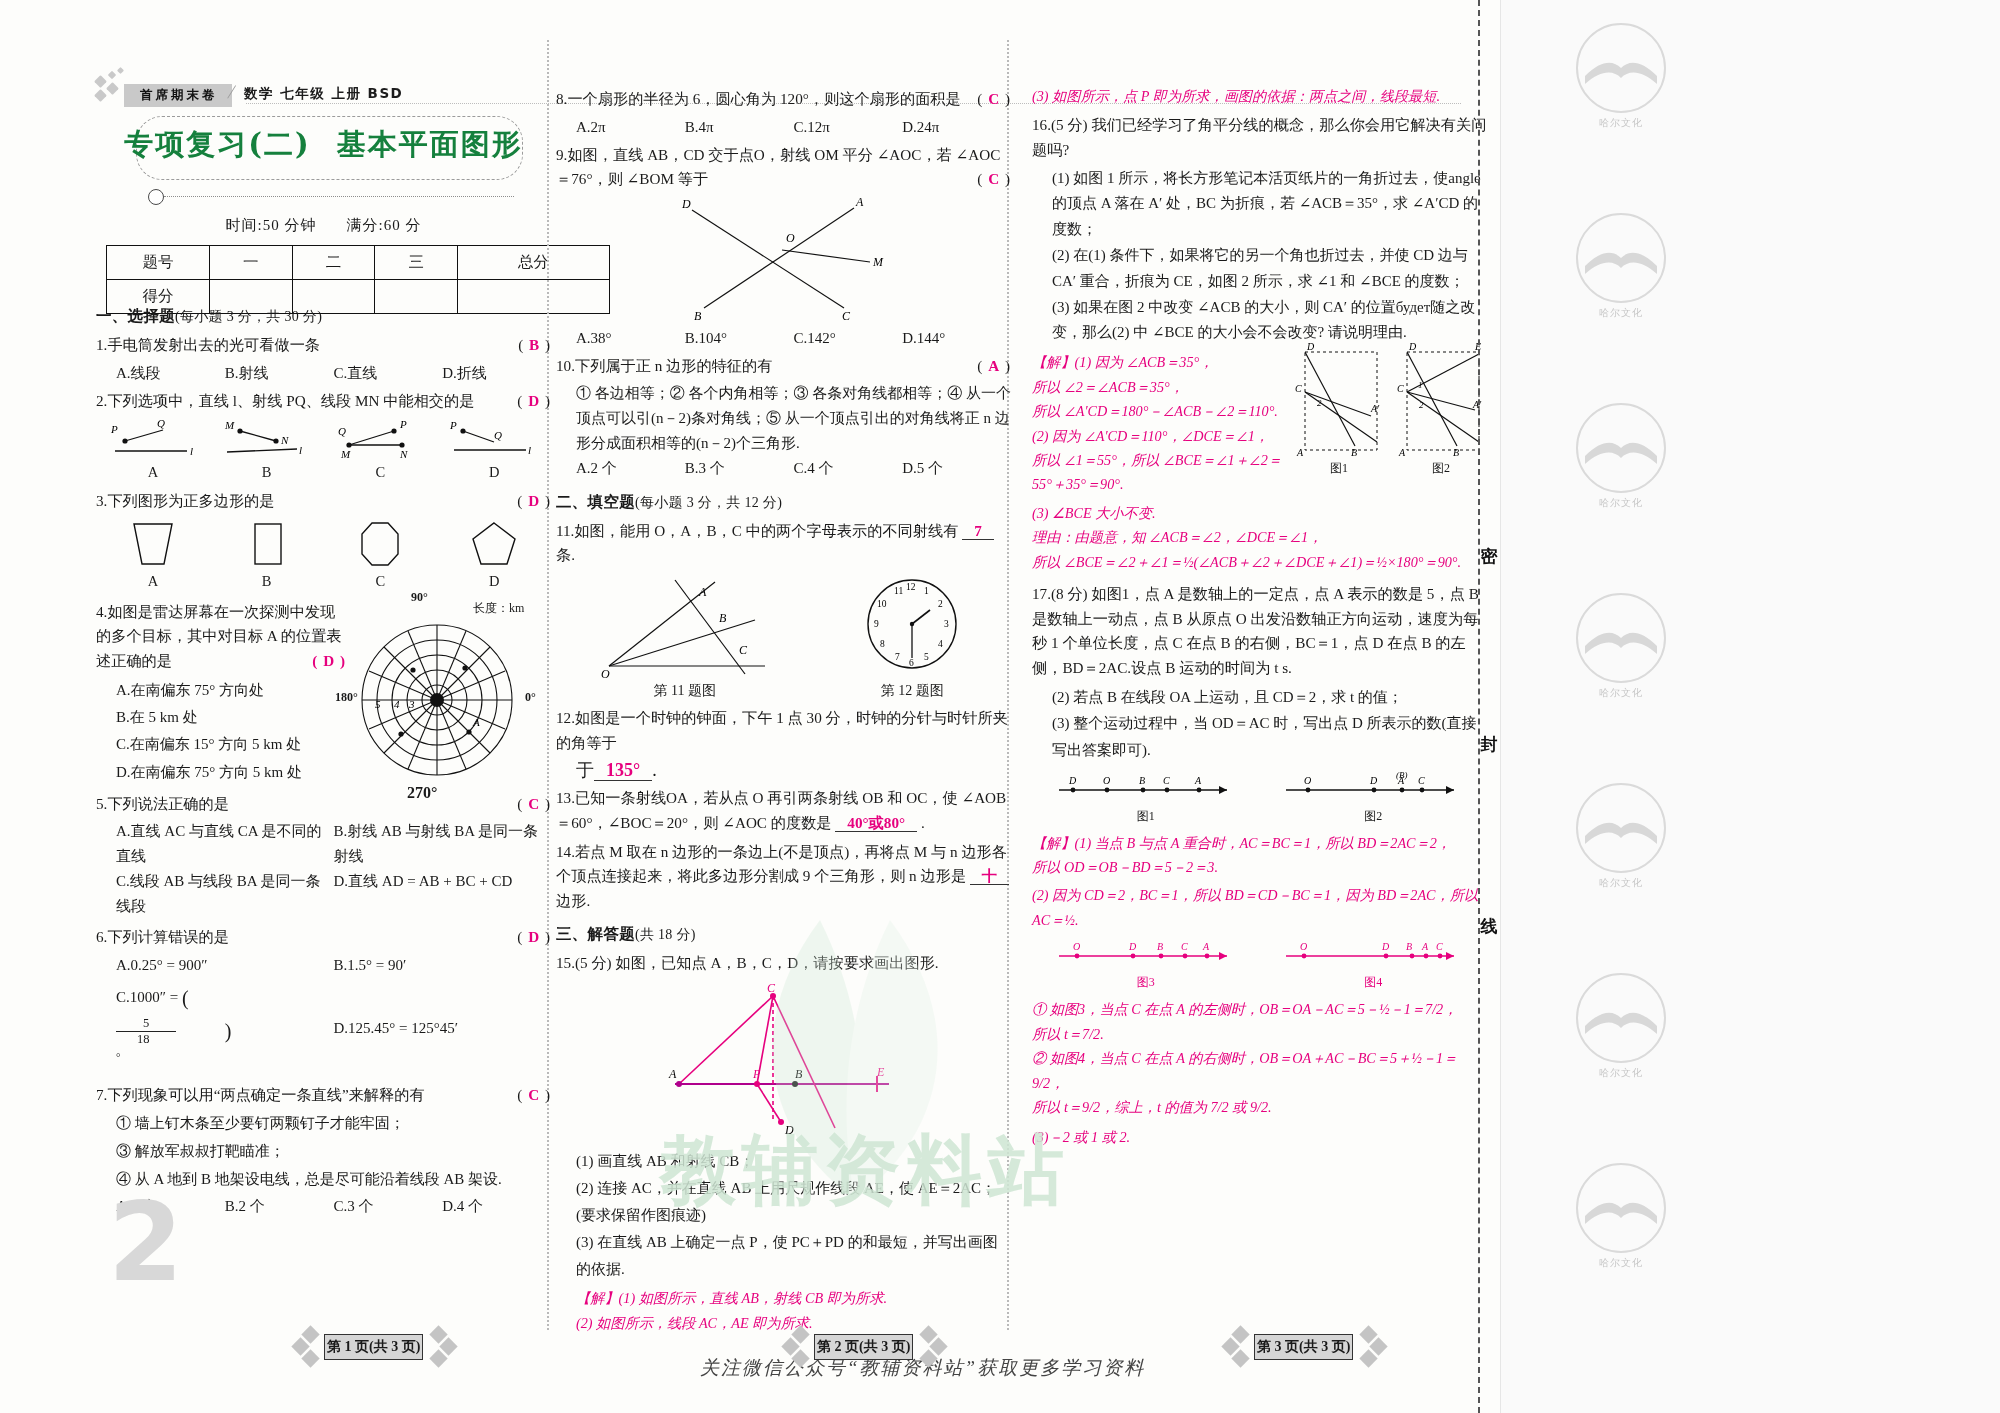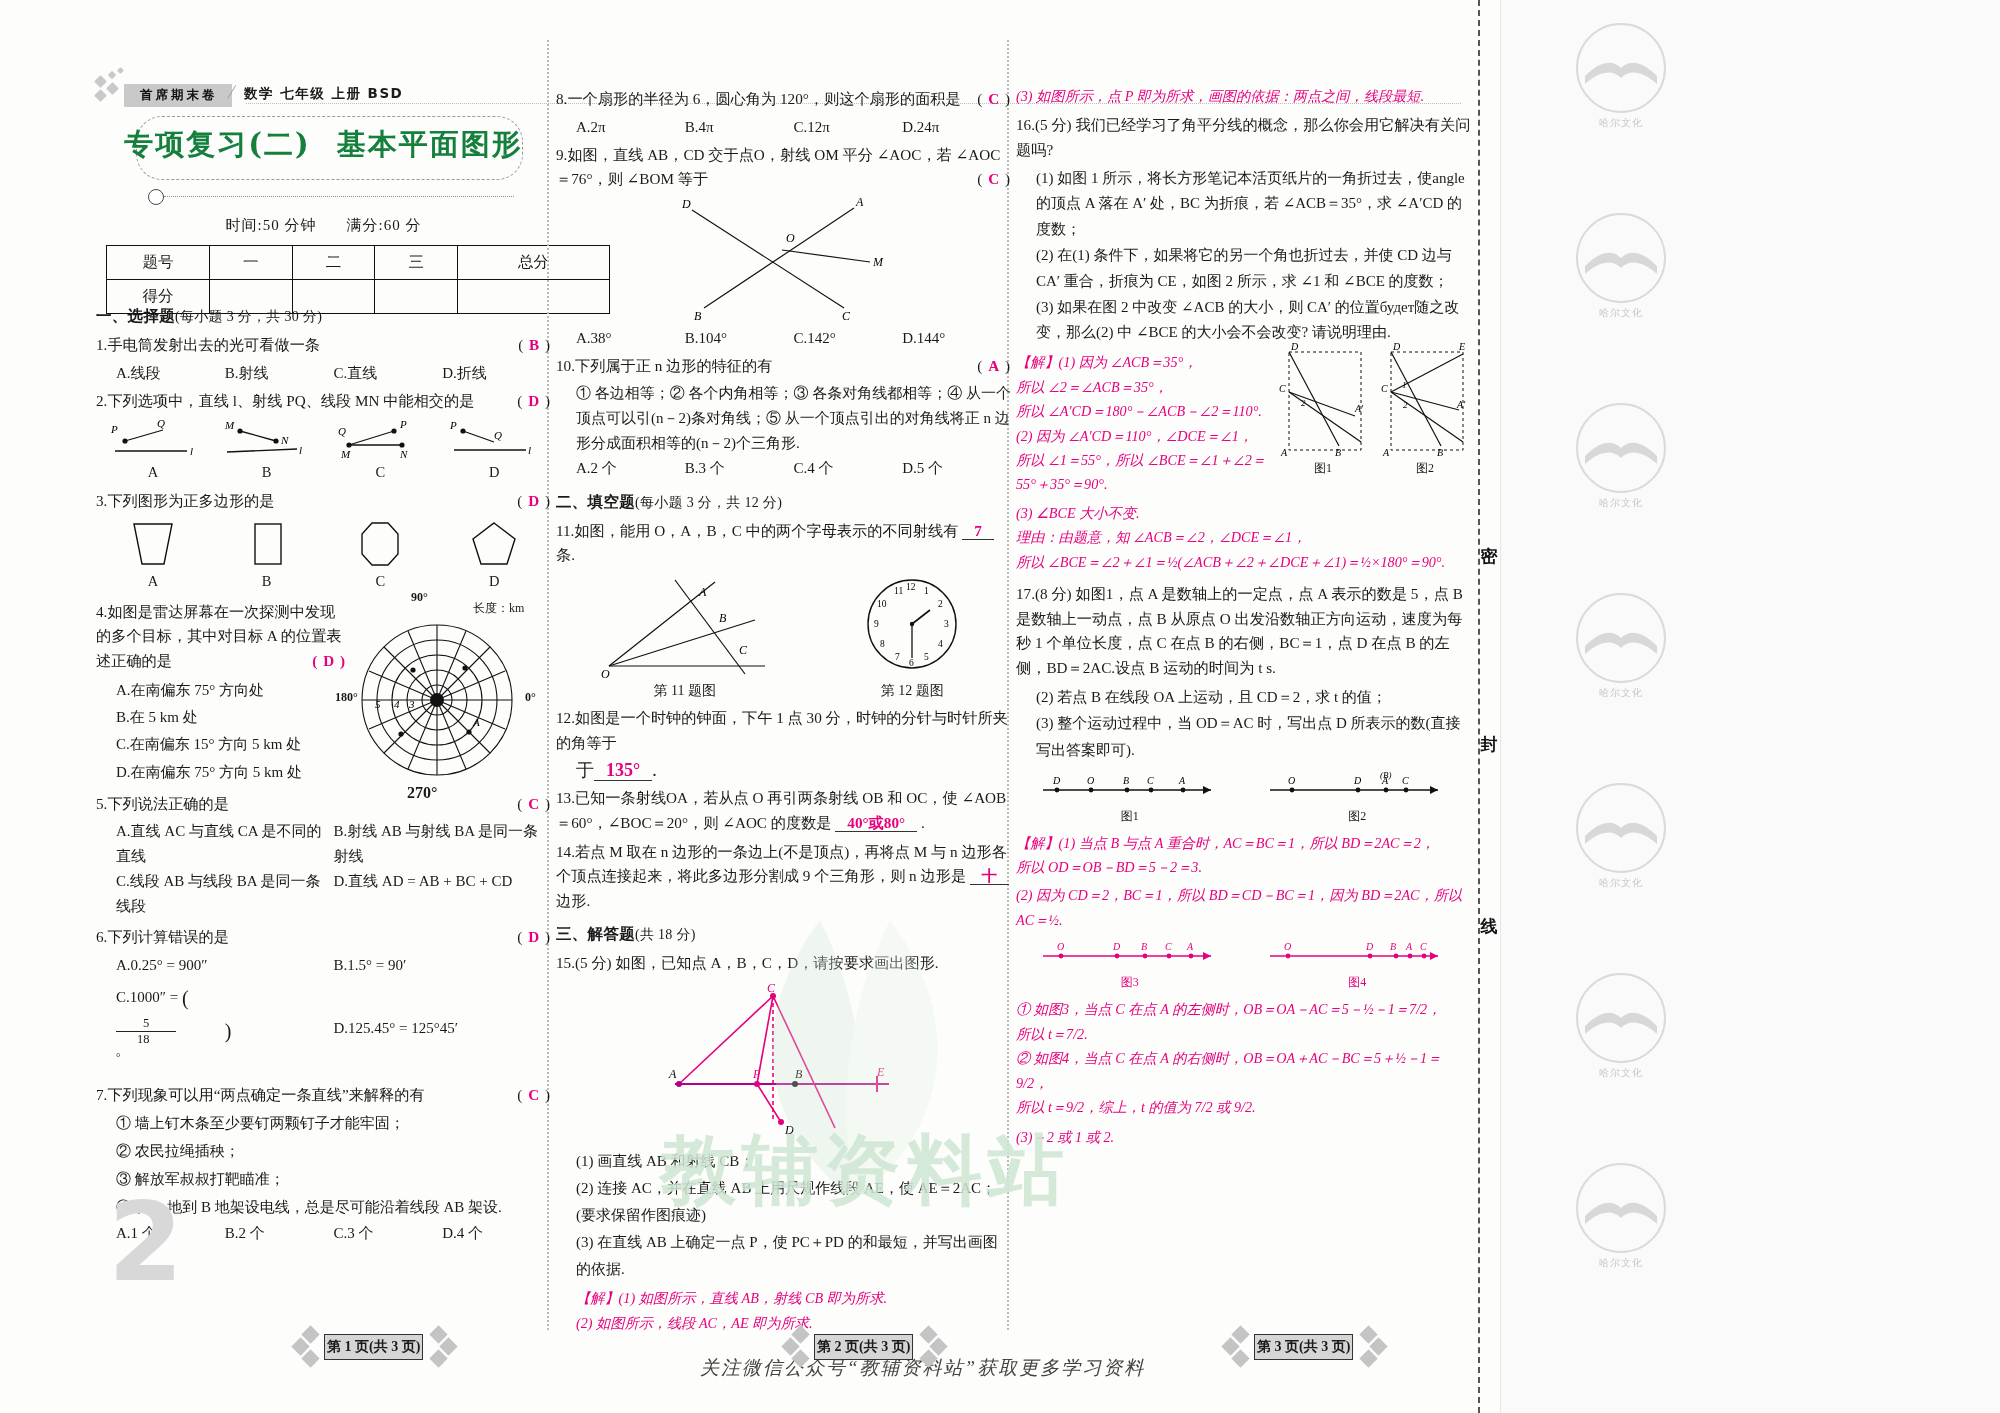--- a/index.html
+++ b/index.html
@@ -342,21 +342,20 @@
         </span>
         <span>D.125.45° = 125°45′</span>
       </div>
 
       <div class="q" style="margin-top:8px">
         <span class="paren">(&nbsp;<span class="ans">C</span>&nbsp;)</span>
         <span>7.</span><span>下列现象可以用“两点确定一条直线”来解释的有</span>
       </div>
       <div class="ind" style="font-size:15px;line-height:1.85">
         <div>① 墙上钉木条至少要钉两颗钉子才能牢固；</div>
-        <div>② 农民拉绳插秧；</div>
         <div>③ 解放军叔叔打靶瞄准；</div>
         <div>④ 从 A 地到 B 地架设电线，总是尽可能沿着线段 AB 架设.</div>
       </div>
       <div class="opts o4">
         <span>A.1 个</span>
         <span>B.2 个</span>
         <span>C.3 个</span>
         <span>D.4 个</span>
       </div>
     </div>
@@ -515,21 +514,21 @@
         <div>(3) 在直线 AB 上确定一点 P，使 PC＋PD 的和最短，并写出画图的依据.</div>
       </div>
       <div class="sol ind" style="margin-top:3px">
         <div>【解】(1) 如图所示，直线 AB，射线 CB 即为所求.</div>
         <div>(2) 如图所示，线段 AC，AE 即为所求.</div>
       </div>
     </div>
   </div>
 
   <div class="col col3">
-    <div style="position:absolute;top:84px;left:0;width:455px;">
+    <div style="position:absolute;top:84px;left:16px;width:455px;">
 
       <div class="sol">
         <div>(3) 如图所示，点 P 即为所求，画图的依据：两点之间，线段最短.</div>
       </div>
 
       <div class="q" style="margin-top:5px">
         <span>16.</span><span>(5 分) 我们已经学习了角平分线的概念，那么你会用它解决有关问题吗?</span>
       </div>
       <div class="ind" style="font-size:15px;line-height:1.72">
         <div>(1) 如图 1 所示，将长方形笔记本活页纸片的一角折过去，使angle的顶点 A 落在 A′ 处，BC 为折痕，若 ∠ACB＝35°，求 ∠A′CD 的度数；</div>

